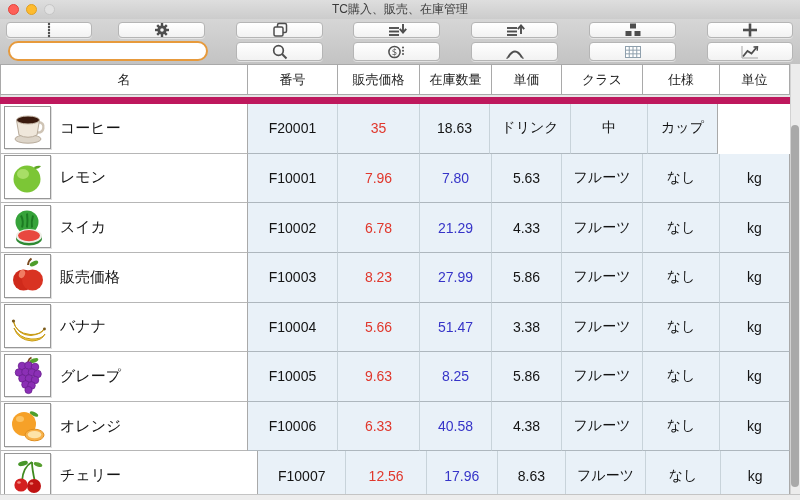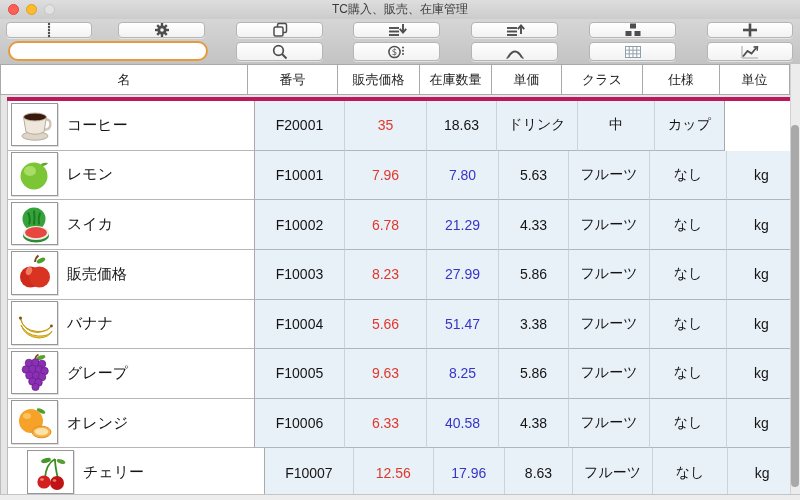--- a/index.html
+++ b/index.html
@@ -60,23 +60,22 @@
     box-sizing:border-box;height:31px;background:#ffffff;
     border:1px solid #a9a9a9;border-left:0;
     display:flex;align-items:center;justify-content:center;
     font-size:13px;color:#1c1c1c;
   }
   .hcell:first-child{border-left:1px solid #a9a9a9;}
   
   .tbody{
     position:absolute;left:0;top:97px;width:790px;height:397px;
     display:flex;flex-direction:column;
-    border-top:4px solid #be185d;
+    border-top:7px solid #be185d;
     background:#fff;
-    margin-left:7px;
   }
   .trow{flex:1;display:flex;min-height:0;}
   .name-cell{
     box-sizing:border-box;background:#ffffff;
     border-left:1px solid #bdbdbd;
     border-right:1px solid #a9a9a9;
     border-bottom:1px solid #b6b6b6;
     display:flex;align-items:center;
   }
   .img-well{
@@ -422,21 +421,21 @@
       </div>
       <div class="cell number" style="width: 90px;">F10006</div>
       <div class="cell price" style="width: 82px;">6.33</div>
       <div class="cell stock" style="width: 72px;">40.58</div>
       <div class="cell unit_price" style="width: 70px;">4.38</div>
       <div class="cell class" style="width: 81px;">フルーツ</div>
       <div class="cell spec" style="width: 77px;">なし</div>
       <div class="cell unit" style="width: 70px;">kg</div>
     </div>
     <div class="trow">
-      <div class="name-cell" style="width: 263px; padding-left: 16px;">
+      <div class="name-cell" style="width: 263px;">
         <span class="img-well">
           <svg width="40" height="40" viewBox="0 0 40 40">
             <path d="M14,26 Q15,12 24,7 M27,27 Q24,14 24,7" stroke="#3f8a1f" stroke-width="1.8" fill="none"></path>
             <ellipse cx="15" cy="8.5" rx="5" ry="2.3" fill="#47962a" transform="rotate(-15 15 8.5)"></ellipse>
             <ellipse cx="30" cy="9.5" rx="4.5" ry="2" fill="#579f30" transform="rotate(20 30 9.5)"></ellipse>
             <circle cx="13" cy="30" r="6.6" fill="#d41f1f"></circle>
             <circle cx="26" cy="31" r="7" fill="#c01313"></circle>
             <ellipse cx="11" cy="27.5" rx="1.8" ry="1.2" fill="#f08a80"></ellipse>
             <ellipse cx="23.5" cy="28.5" rx="1.8" ry="1.2" fill="#ee7d72"></ellipse>
           </svg>

